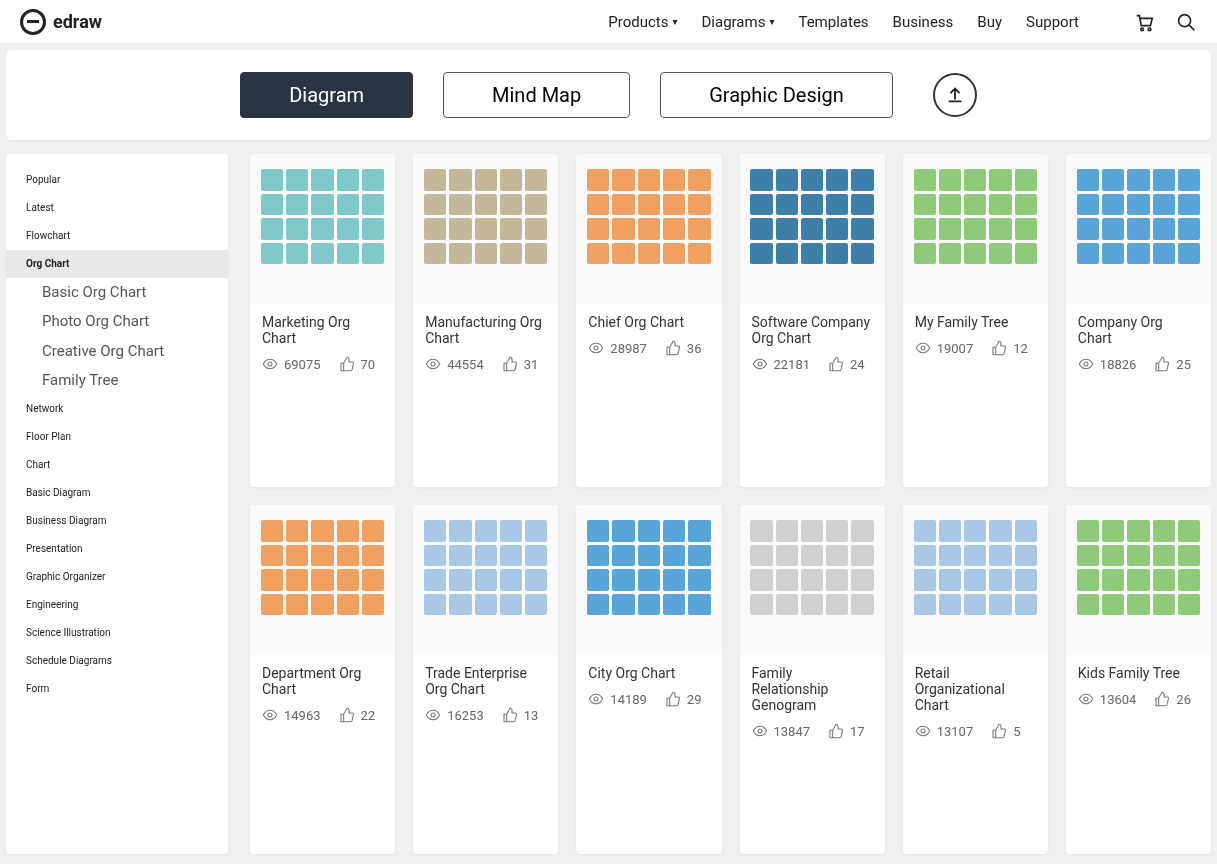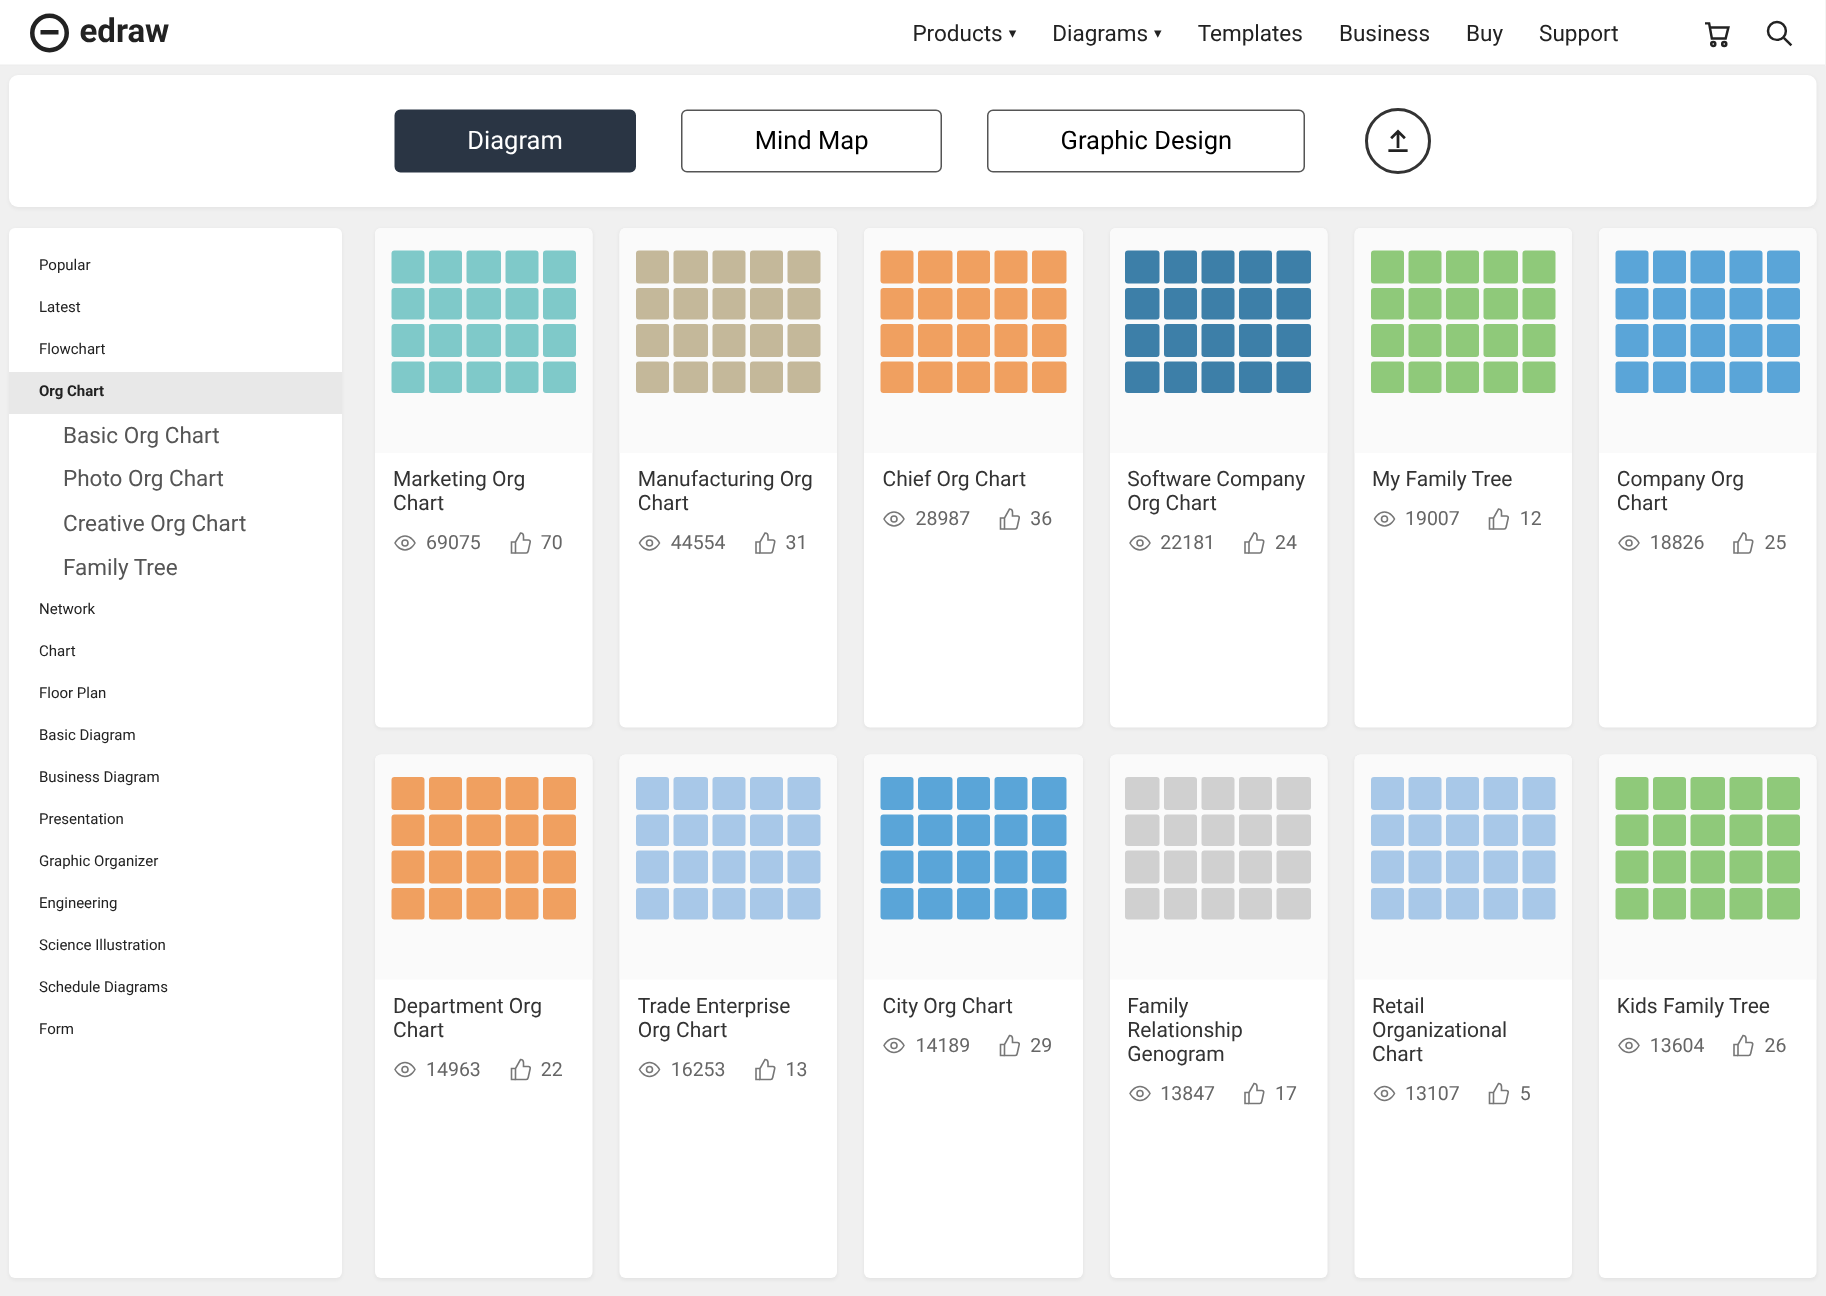--- a/index.html
+++ b/index.html
@@ -1,29 +1,29 @@
 <!DOCTYPE html>
 <html><head>
 <meta charset="utf-8">
 <style>
 * { margin:0; padding:0; box-sizing:border-box; font-family:-apple-system,BlinkMacSystemFont,"Segoe UI",Roboto,Arial,sans-serif; }
 body { background:#f0f0f0; width:1217px; height:864px; overflow:hidden; }
 
 .header { background:#fff; height:44px; display:flex; align-items:center; padding:0 20px; border-bottom:1px solid #eee; }
-.logo { display:flex; align-items:center; font-size:22px; font-weight:700; color:#222; gap:7px; }
+.logo { display:flex; align-items:center; font-size:18px; font-weight:700; color:#222; gap:7px; }
 .logo-icon { width:26px; height:26px; border:3px solid #222; border-radius:50%; position:relative; display:flex; align-items:center; justify-content:center; }
 .logo-icon::before { content:""; width:12px; height:3px; background:#222; position:absolute; }
 .nav { margin-left:auto; display:flex; align-items:center; gap:24px; }
 .nav-item { font-size:15px; color:#222; cursor:pointer; display:flex; align-items:center; gap:4px; }
 .chev { font-size:10px; }
 .head-icons { display:flex; gap:20px; margin-left:30px; }
 .head-icon { width:22px; height:22px; cursor:pointer; }
 
 .tabs-bar { background:#fff; margin:6px 6px 0 6px; border-radius:6px; padding:22px 0; display:flex; justify-content:center; gap:30px; align-items:center; box-shadow:0 1px 3px rgba(0,0,0,0.05); }
-.tab-btn { padding:10px 48px; font-size:17px; border:1px solid #555; border-radius:4px; background:#fff; cursor:pointer; }
+.tab-btn { padding:10px 48px; font-size:20px; border:1px solid #555; border-radius:4px; background:#fff; cursor:pointer; }
 .tab-btn.active { background:#2a3544; color:#fff; border-color:#2a3544; }
 .upload-btn { width:44px; height:44px; border:2px solid #333; border-radius:50%; display:flex; align-items:center; justify-content:center; cursor:pointer; margin-left:10px; }
 
 .content { display:flex; padding:14px 6px 0 6px; gap:22px; }
 .sidebar { width:222px; background:#fff; border-radius:4px; padding:12px 0; box-shadow:0 1px 3px rgba(0,0,0,0.05); height:700px; overflow:hidden; }
 .side-item { padding:6px 20px; font-size:10px; color:#222; cursor:pointer; line-height:1.6; }
 .side-item.active { background:#e8e8e8; font-weight:700; }
 .side-sub { padding:3px 20px 3px 36px; font-size:15px; color:#555; cursor:pointer; line-height:1.55; }
 
 .grid { flex:1; display:grid; grid-template-columns:repeat(6,1fr); gap:18px; }
@@ -89,22 +89,22 @@
   <div class="sidebar" id="sidebar">
       <div class="side-item">Popular</div>
       <div class="side-item">Latest</div>
       <div class="side-item">Flowchart</div>
       <div class="side-item active">Org Chart</div>
       <div class="side-sub">Basic Org Chart</div>
       <div class="side-sub">Photo Org Chart</div>
       <div class="side-sub">Creative Org Chart</div>
       <div class="side-sub">Family Tree</div>
       <div class="side-item">Network</div>
+      <div class="side-item">Floor Plan</div>
       <div class="side-item">Chart</div>
-      <div class="side-item">Floor Plan</div>
       <div class="side-item">Basic Diagram</div>
       <div class="side-item">Business Diagram</div>
       <div class="side-item">Presentation</div>
       <div class="side-item">Graphic Organizer</div>
       <div class="side-item">Engineering</div>
       <div class="side-item">Science Illustration</div>
       <div class="side-item">Schedule Diagrams</div>
       <div class="side-item">Form</div>
     </div>
   <div class="grid" id="grid">

